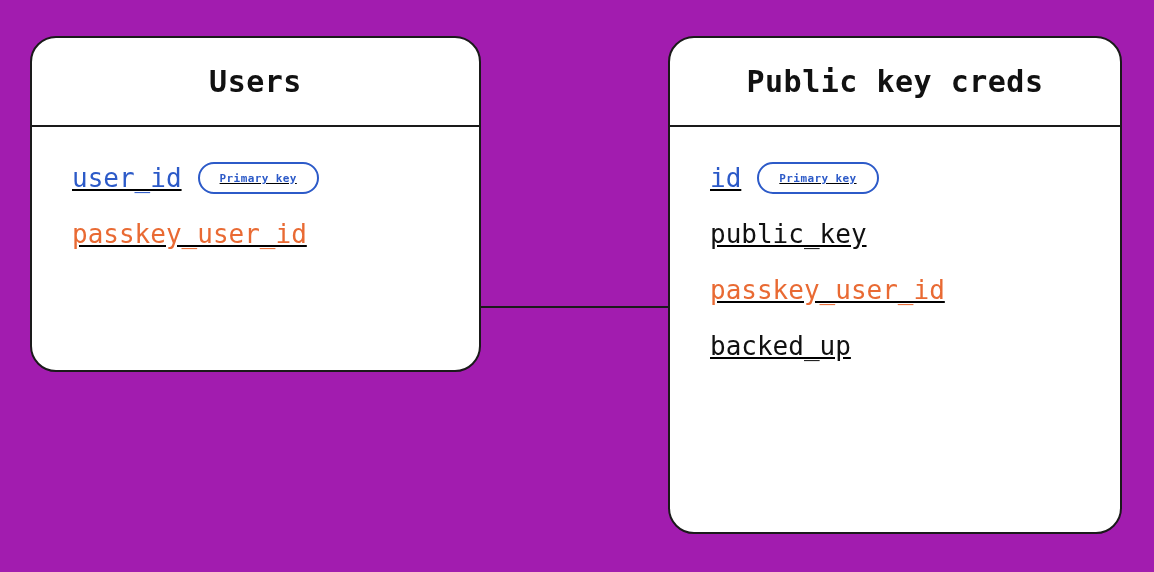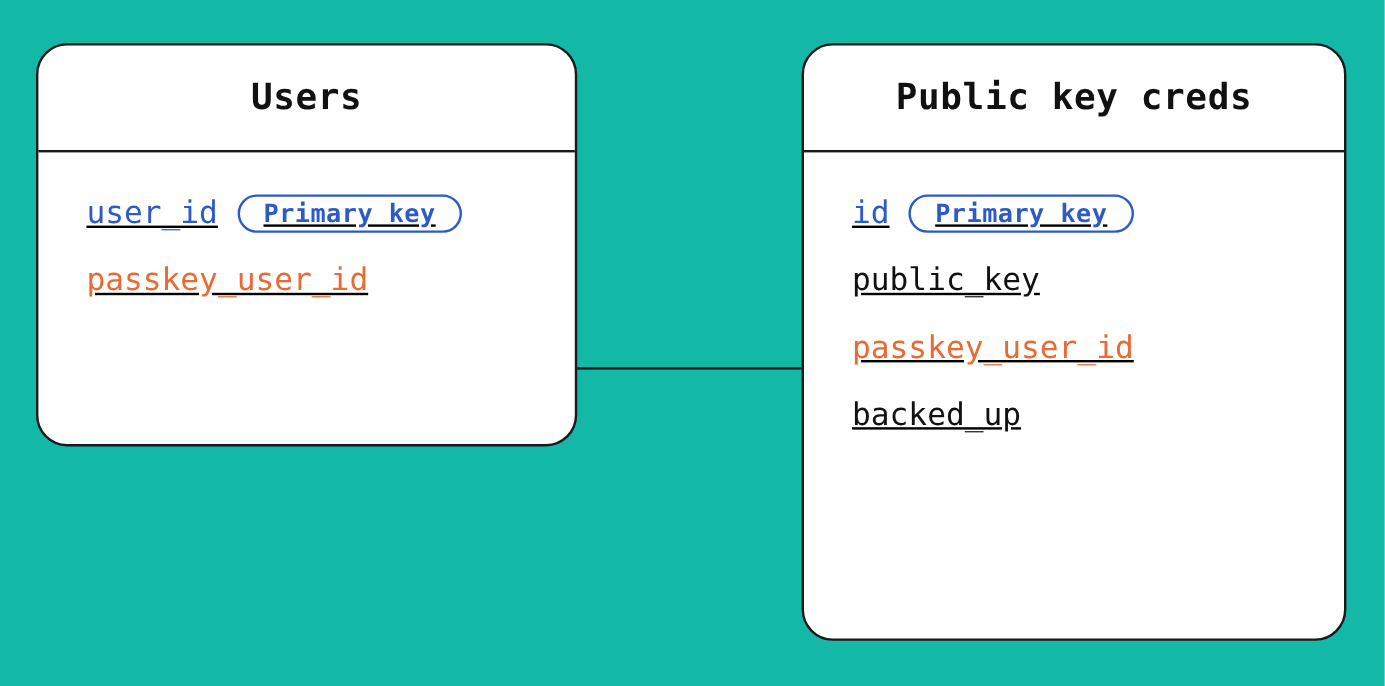--- a/index.html
+++ b/index.html
@@ -7,21 +7,21 @@
     padding: 0;
     background: #ffffff;
   }
   body {
     font-family: "DejaVu Sans Mono", "Liberation Mono", monospace;
   }
   #canvas {
     position: relative;
     width: 1154px;
     height: 572px;
-    background: #14b8a6;
+    background: #a21caf;
     overflow: hidden;
   }
 
   
   .entity {
     position: absolute;
     box-sizing: border-box;
     background: #ffffff;
     border: 2px solid #1a1a1a;
     border-radius: 26px;
@@ -80,21 +80,21 @@
     align-items: center;
     justify-content: center;
     height: 32px;
     padding: 0 20px;
     border: 2px solid #2c5ac8;
     border-radius: 17px;
     box-sizing: border-box;
   }
   .pk-badge-label {
     font-family: "DejaVu Sans Mono", "Liberation Mono", monospace;
-    font-size: 21px;
+    font-size: 11px;
     font-weight: bold;
     color: #2c5ac8;
     letter-spacing: 0.4px;
     white-space: nowrap;
     line-height: 1;
   }
 
   
   .connector {
     position: absolute;

